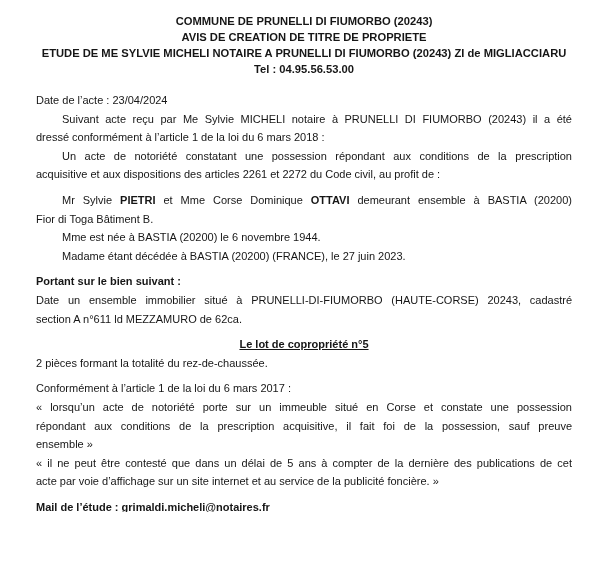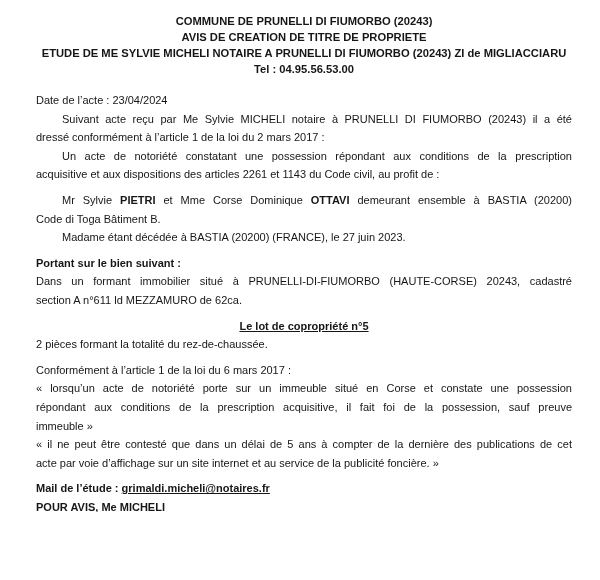--- a/index.html
+++ b/index.html
@@ -50,59 +50,60 @@
     <div class="h-line">ETUDE DE ME SYLVIE MICHELI NOTAIRE A PRUNELLI DI FIUMORBO (20243) ZI de MIGLIACCIARU</div>
     <div class="h-line">Tel : 04.95.56.53.00</div>
   </div>
 
   <div class="doc-body">
 
     <div class="ln">Date de l’acte : 23/04/2024</div>
 
     <div>
       <div class="jl ind">Suivant acte reçu par Me Sylvie MICHELI notaire à PRUNELLI DI FIUMORBO (20243) il a été</div>
-      <div class="ll">dressé conformément à l’article 1 de la loi du 2 mars 2017 :</div>
+      <div class="ll">dressé conformément à l’article 1 de la loi du 6 mars 2018 :</div>
     </div>
 
     <div>
       <div class="jl ind">Un acte de notoriété constatant une possession répondant aux conditions de la prescription</div>
-      <div class="ll">acquisitive et aux dispositions des articles 2261 et 1143 du Code civil, au profit de :</div>
+      <div class="ll">acquisitive et aux dispositions des articles 2261 et 2272 du Code civil, au profit de :</div>
     </div>
 
     <div class="gap"></div>
 
     <div>
       <div class="jl ind"><span>Mr Sylvie </span><span class="b">PIETRI</span><span> et Mme Corse Dominique </span><span class="b">OTTAVI</span><span> demeurant ensemble à BASTIA (20200)</span></div>
-      <div class="ll">Code di Toga Bâtiment B.</div>
+      <div class="ll">Fior di Toga Bâtiment B.</div>
     </div>
 
+    <div class="ln pad">Mme est née à BASTIA (20200) le 6 novembre 1944.</div>
     <div class="ln pad">Madame étant décédée à BASTIA (20200) (FRANCE), le 27 juin 2023.</div>
 
     <div class="gap"></div>
 
     <div class="ln b">Portant sur le bien suivant :</div>
 
     <div>
-      <div class="jl">Dans un formant immobilier situé à PRUNELLI-DI-FIUMORBO (HAUTE-CORSE) 20243, cadastré</div>
+      <div class="jl">Date un ensemble immobilier situé à PRUNELLI-DI-FIUMORBO (HAUTE-CORSE) 20243, cadastré</div>
       <div class="ll">section A n°611 ld MEZZAMURO de 62ca.</div>
     </div>
 
     <div class="gap"></div>
 
     <div class="ln b u">Le lot de copropriété n°5</div>
     <div class="ln">2 pièces formant la totalité du rez-de-chaussée.</div>
 
     <div class="gap"></div>
 
     <div class="ln">Conformément à l’article 1 de la loi du 6 mars 2017 :</div>
 
     <div class="it">
       <div class="jl">« lorsqu’un acte de notoriété porte sur un immeuble situé en Corse et constate une possession</div>
       <div class="jl">répondant aux conditions de la prescription acquisitive, il fait foi de la possession, sauf preuve</div>
-      <div class="ll">immeuble »</div>
+      <div class="ll">ensemble »</div>
     </div>
 
     <div class="it">
       <div class="jl">« il ne peut être contesté que dans un délai de 5 ans à compter de la dernière des publications de cet</div>
       <div class="ll">acte par voie d’affichage sur un site internet et au service de la publicité foncière. »</div>
     </div>
 
     <div class="gap"></div>
 
     <div class="ln"><span class="b">Mail de l’étude : </span><span class="email">grimaldi.micheli@notaires.fr</span></div>

